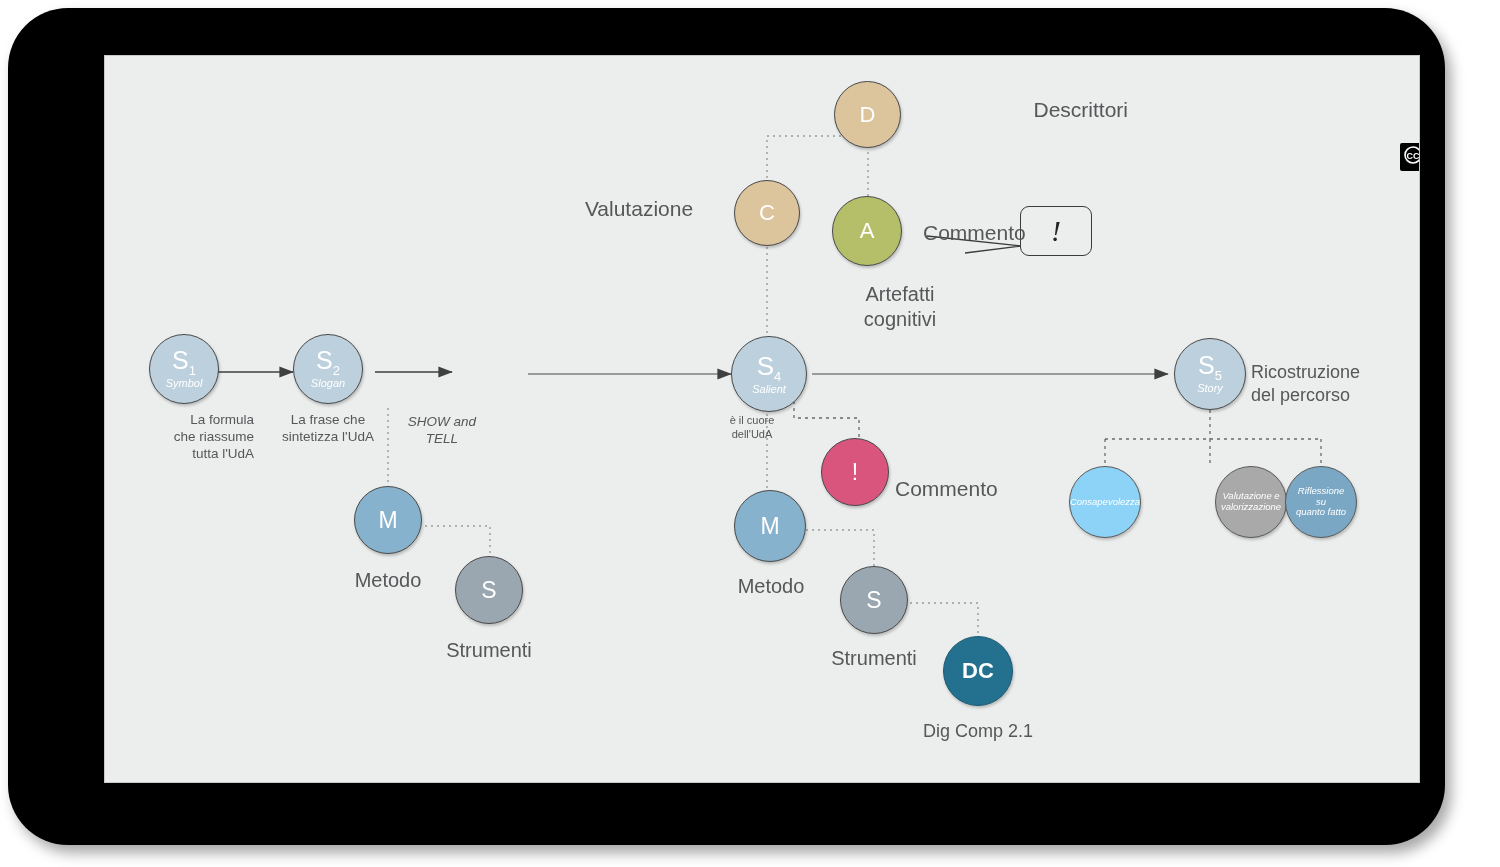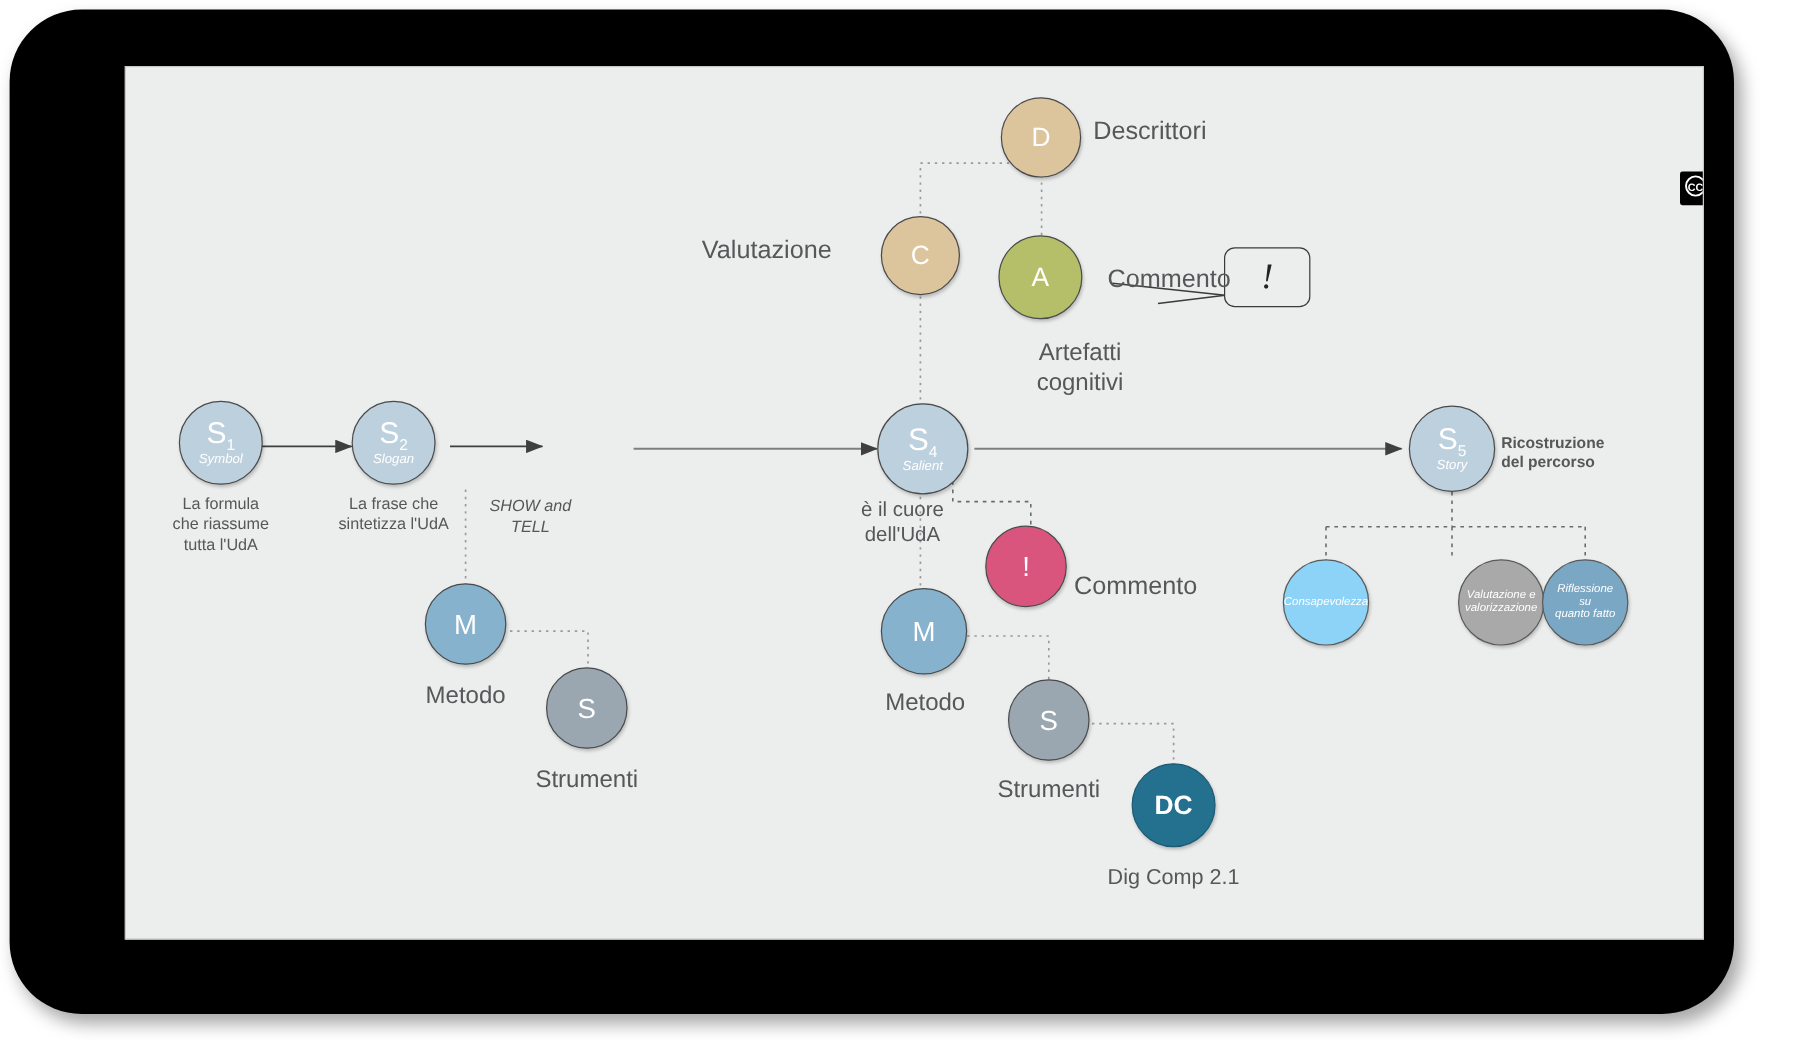--- a/index.html
+++ b/index.html
@@ -115,21 +115,21 @@
 
         <polyline points="822,180 916,190 860,197" fill="none" stroke="#3b3b3b" stroke-width="1.3"></polyline>
       </svg>
 
       <div class="node s-node" style="left:44px;top:278px;width:70px;height:70px;">
         <span class="big" style="font-size:25px;">
           <span>S</span><sub style="font-size:13px;">1</sub>
         </span>
         <span class="sub" style="font-size:11px;">Symbol</span>
       </div>
-      <div class="cap" style="left:9px;top:356px;width:140px;font-size:13.5px;">La formula
+      <div class="cap" style="left:9px;top:356px;width:140px;font-size:13.5px;text-align:right;">La formula
 che  riassume
 tutta l'UdA</div>
 
       <div class="node s-node" style="left:188px;top:278px;width:70px;height:70px;">
         <span class="big" style="font-size:25px;">
           <span>S</span><sub style="font-size:13px;">2</sub>
         </span>
         <span class="sub" style="font-size:11px;">Slogan</span>
       </div>
       <div class="cap" style="left:153px;top:356px;width:140px;font-size:13.5px;">La frase che
@@ -137,36 +137,36 @@
 
       <div class="cap italic" style="left:284px;top:358px;width:106px;font-size:13.5px;">SHOW and
 TELL</div>
 
       <div class="node s-node" style="left:626px;top:280px;width:76px;height:76px;">
         <span class="big" style="font-size:26px;">
           <span>S</span><sub style="font-size:13px;">4</sub>
         </span>
         <span class="sub" style="font-size:11px;">Salient</span>
       </div>
-      <div class="cap" style="left:589px;top:358px;width:116px;font-size:17px;">è il cuore
+      <div class="cap" style="left:589px;top:358px;width:116px;font-size:11px;">è il cuore
 dell'UdA</div>
 
       <div class="node s-node" style="left:1069px;top:282px;width:72px;height:72px;">
         <span class="big" style="font-size:25px;">
           <span>S</span><sub style="font-size:13px;">5</sub>
         </span>
         <span class="sub" style="font-size:11px;">Story</span>
       </div>
-      <div class="cap left" style="left:1146px;top:305px;width:130px;font-size:13px;font-weight:bold;">Ricostruzione
+      <div class="cap left" style="left:1146px;top:305px;width:130px;font-size:18px;">Ricostruzione
 del percorso</div>
 
       <div class="node tan-node" style="left:729px;top:25px;width:67px;height:67px;">
         <span class="big" style="font-size:22px;">D</span>
       </div>
-      <div class="cap left" style="left:806px;top:41px;width:180px;font-size:21px;">Descrittori</div>
+      <div class="cap left" style="left:843px;top:41px;width:180px;font-size:21px;text-align:right;">Descrittori</div>
 
       <div class="node tan-node" style="left:629px;top:124px;width:66px;height:66px;">
         <span class="big" style="font-size:22px;">C</span>
       </div>
       <div class="cap" style="left:449px;top:140px;width:170px;font-size:21px;">Valutazione</div>
 
       <div class="node olive-node" style="left:727px;top:140px;width:70px;height:70px;">
         <span class="big" style="font-size:22px;">A</span>
       </div>
       <div class="cap" style="left:700px;top:226px;width:190px;font-size:20px;">Artefatti

